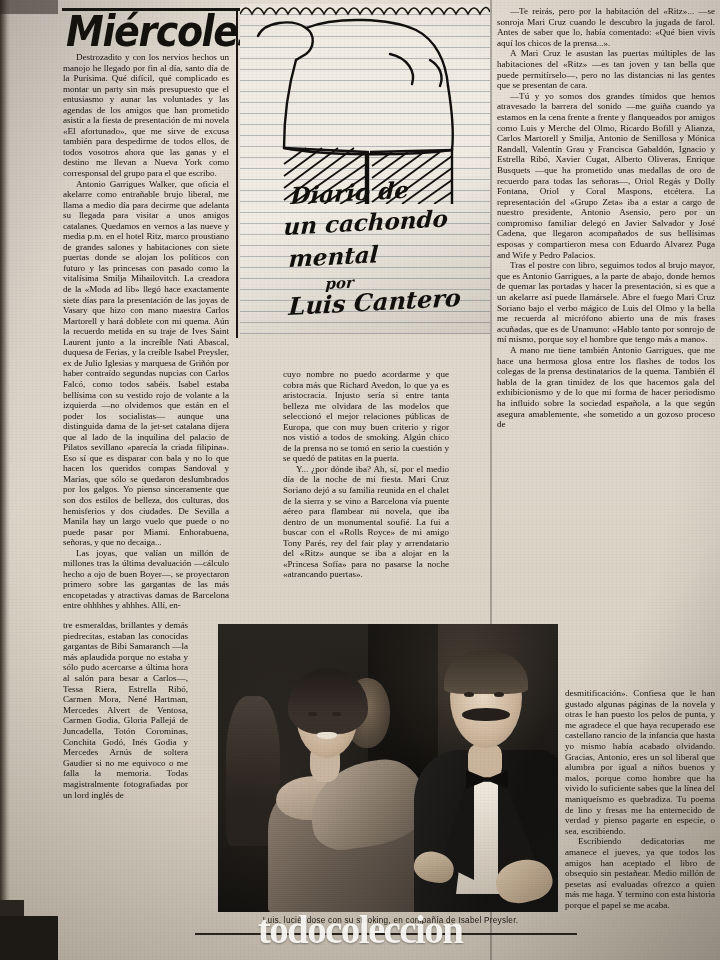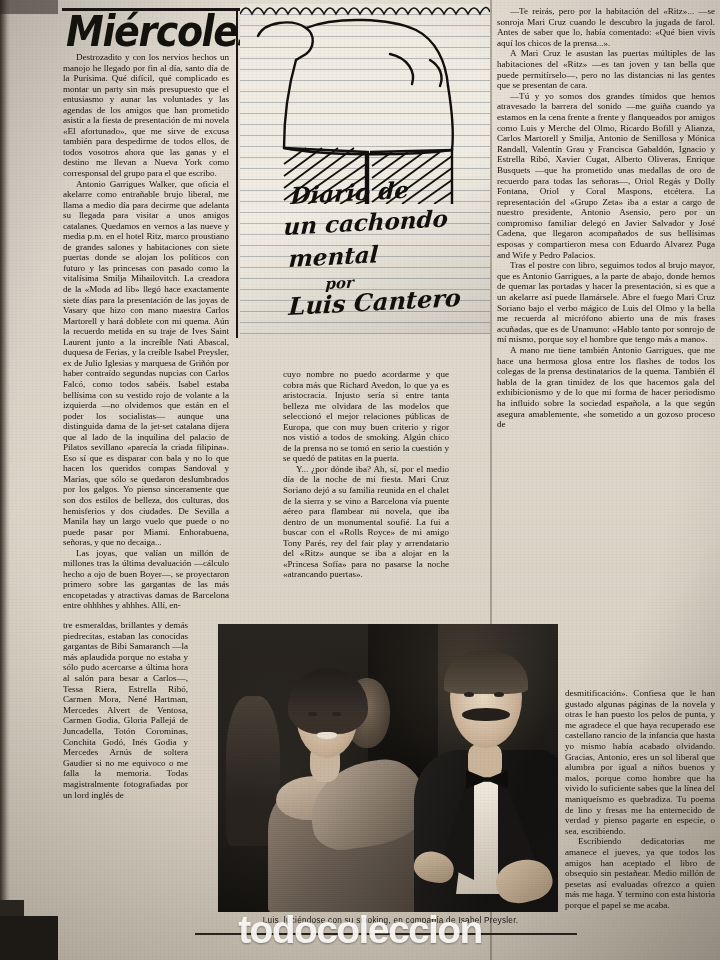--- a/index.html
+++ b/index.html
@@ -162,21 +162,21 @@
   }
   .cap-rule{position:absolute;left:195px;top:933px;width:382px;height:2px;background:#2a2620;}
 
   
   .corner{position:absolute;left:0;bottom:0;width:58px;height:44px;background:#1d1a16;}
   .corner2{position:absolute;left:0;bottom:44px;width:24px;height:16px;background:#2b2722;}
 
   
   #wm{
     position:absolute;left:50%;bottom:8px;transform:translateX(-50%);
-    font-family:Liberation Sans, sans-serif;
+    font-family:Liberation Serif, serif;
     font-size:39px;font-weight:bold;letter-spacing:-1.6px;
     color:rgba(252,250,246,.92);
     text-shadow:0 1px 2px rgba(0,0,0,.35);
     white-space:nowrap;pointer-events:none;
   }
 </style>
 </head>
 <body>
 
 <div id="page">

